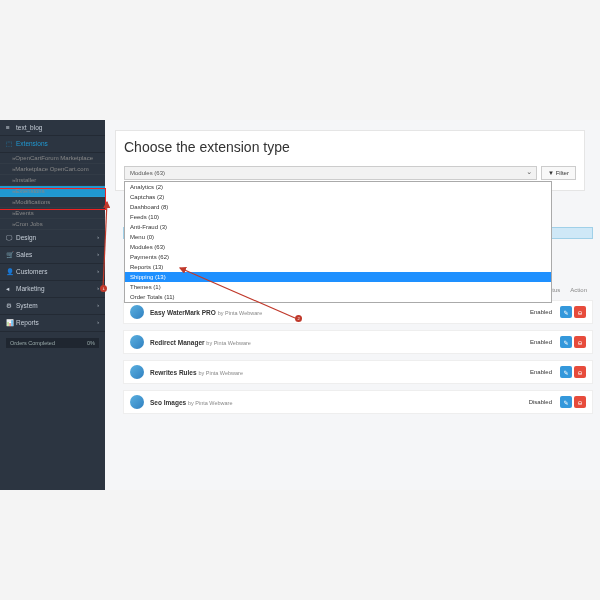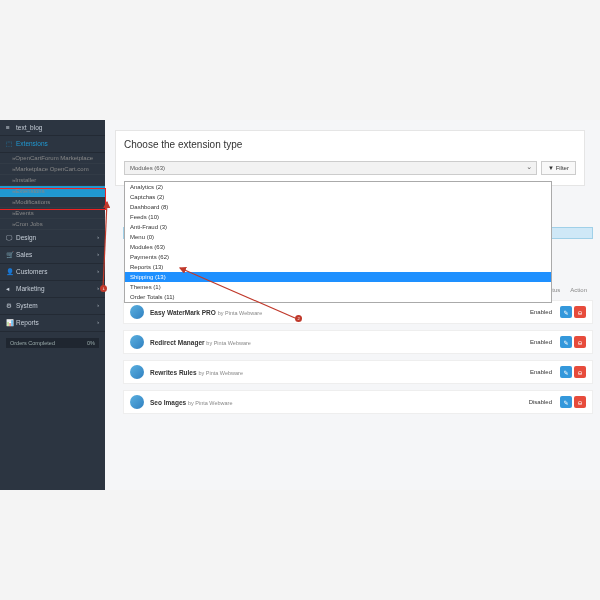--- a/index.html
+++ b/index.html
@@ -9,21 +9,21 @@
 .sb-item{display:flex;align-items:center;padding:3px 6px;font-size:6px;cursor:pointer;border-bottom:1px solid rgba(255,255,255,0.03)}
 .sb-item.small{padding:2px 6px 2px 12px;color:#888}
 .sb-active{background:#2098d1;color:#fff}
 .sb-main{padding:4px 6px;font-size:6.5px;color:#c5cdd7;border-bottom:1px solid rgba(0,0,0,0.2)}
 .sb-main.blue{color:#2098d1}
 .sb-icon{width:7px;display:inline-block;margin-right:3px}
 .chev{float:right;font-size:5px}
 .redbox{position:absolute;left:-1px;top:68px;width:107px;height:22px;border:1px solid #e22}
 .ordbox{margin:6px;padding:2px 4px;background:#1f2630;color:#9aa;font-size:5.5px}
 .main{position:absolute;left:115px;top:10px;right:10px;background:#fff;border:1px solid #e5e5e5;padding:8px;width:470px}
-.h1{font-size:10px;color:#333;margin-bottom:11px}
+.h1{font-size:14px;color:#333;margin-bottom:11px}
 .selrow{display:flex;gap:4px;margin-bottom:2px}
 .sel{flex:1;background:#f2f2f2;border:1px solid #ccc;padding:3px 5px;font-size:6px;color:#555;position:relative}
 .sel::after{content:"⌄";position:absolute;right:4px;top:1px;font-size:7px}
 .filter{width:35px;background:#f8f8f8;border:1px solid #ccc;padding:3px;font-size:6px;color:#333;text-align:center}
 .dd{position:absolute;left:8px;top:50px;width:428px;background:#fff;border:1px solid #aaa;z-index:10}
 .dd-item{padding:2px 5px;font-size:6px;color:#333}
 .dd-sel{background:#1e90ff;color:#fff}
 .mrow{position:absolute;left:8px;background:#fff;border:1px solid #eee;display:flex;align-items:center;padding:4px 6px;width:470px}
 .thumb{width:14px;height:14px;background:linear-gradient(135deg,#5ab0e0,#3080c0);border-radius:50%;margin-right:6px}
 .mname{font-size:6.5px;color:#333;font-weight:bold}

